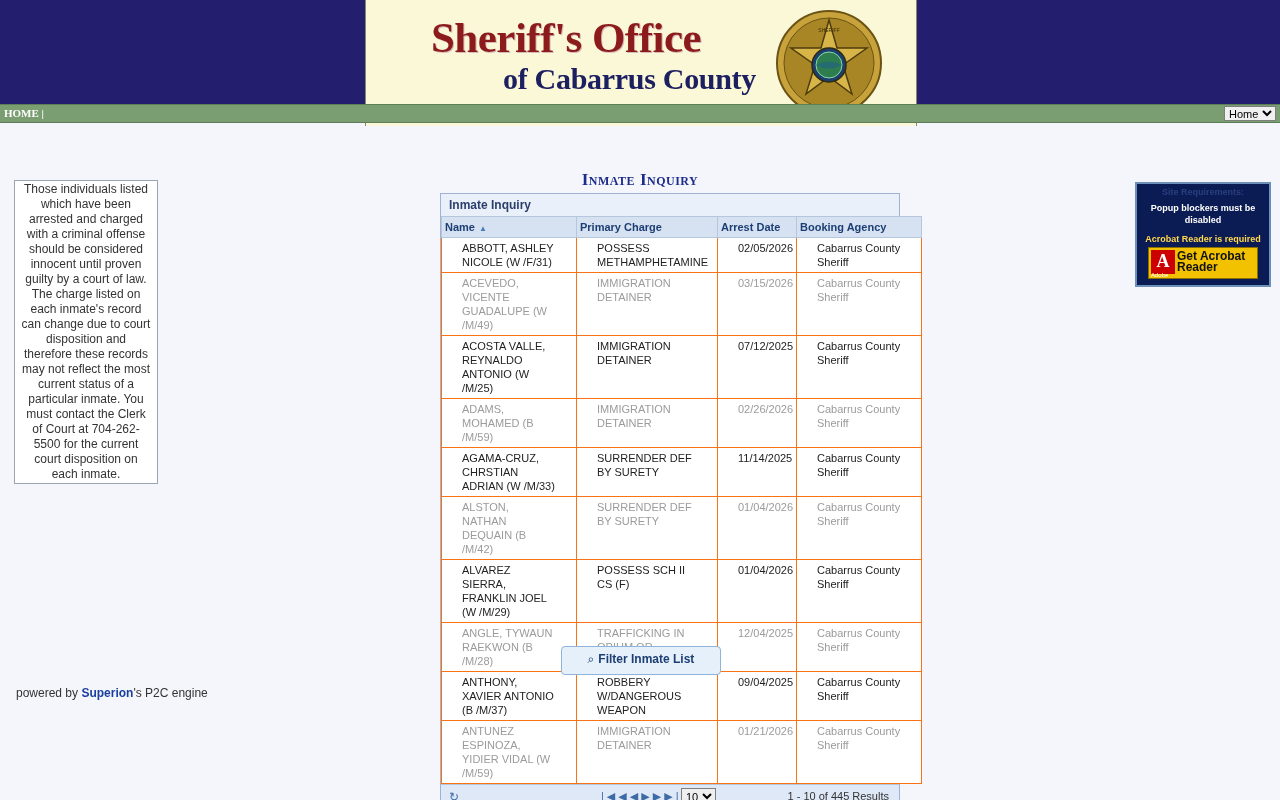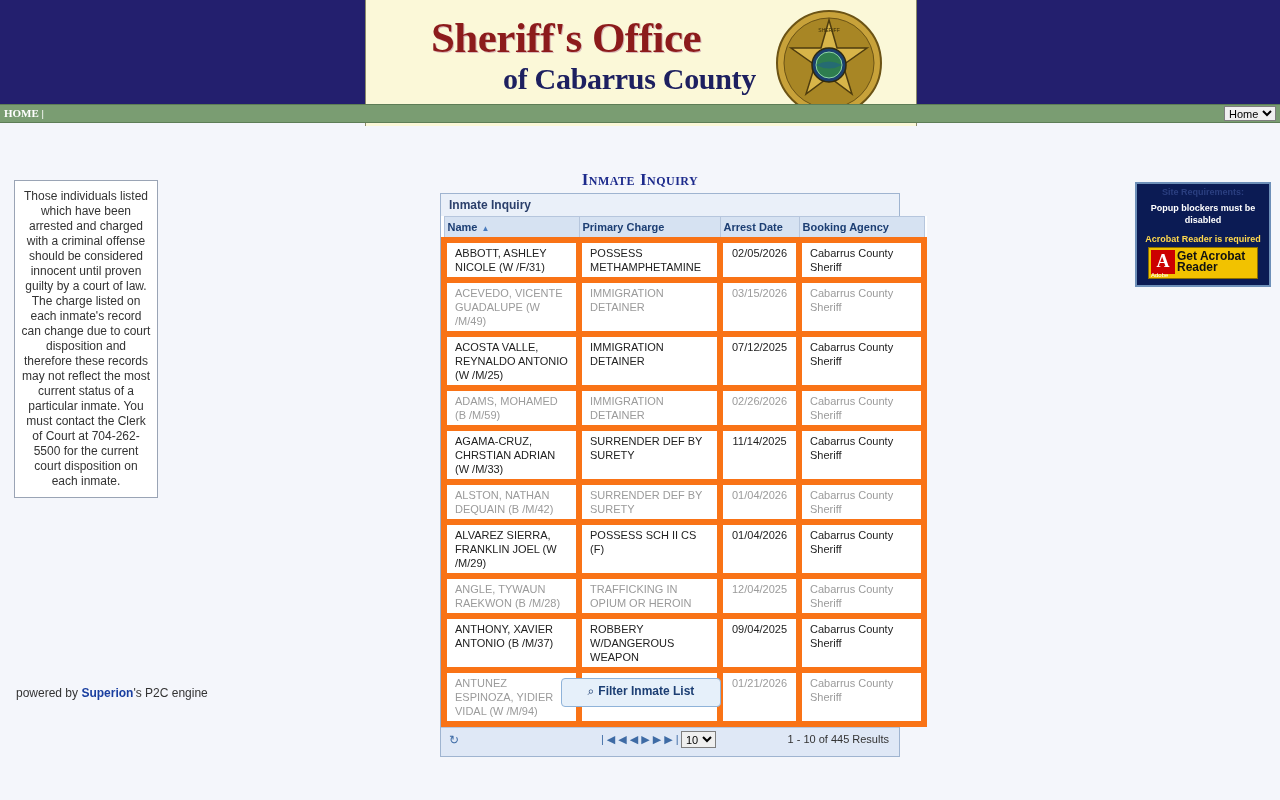--- a/index.html
+++ b/index.html
@@ -113,21 +113,21 @@
     color: #1d2b8c;
     letter-spacing: 0.5px;
   }
 
   
   .disclaimer {
     position: absolute;
     left: 14px;
     top: 180px;
     width: 130px;
-    padding: 8px 6px;
+    padding: 1px 6px;
     border: 1px solid #9aa4b5;
     background: #ffffff;
     text-align: center;
     font-size: 12px;
     line-height: 15px;
     color: #333;
   }
 
   
   .siteinfo {
@@ -228,23 +228,23 @@
     background: #d6e2f2;
     border: 1px solid #b6c6dd;
     color: #1c3e73;
     font-size: 11px;
     font-weight: bold;
     padding: 4px 3px;
     text-align: left;
     white-space: nowrap;
   }
   table.inmates td {
-    border: 6px solid #f97316;
-    font-size: 11px;
-    padding: 3px 8px;
+    border: 1px solid #f97316;
+    font-size: 11px;
+    padding: 3px 20px;
     vertical-align: top;
     line-height: 14px;
     color: #222;
   }
   table.inmates tr.alt td {
     color: #9b9b9b;
     margin-left: 6px;
   }
   .col-name { width: 128px; }
   .col-charge { width: 134px; }
@@ -293,21 +293,21 @@
     right: 10px;
     top: 5px;
     font-size: 11px;
     color: #333;
   }
 
   
   .filter-btn {
     position: absolute;
     left: 561px;
-    top: 678px;
+    top: 646px;
     width: 158px;
     height: 27px;
     background: #e6f0fa;
     border: 1px solid #8fb3d9;
     border-radius: 4px;
     color: #1c3e73;
     font-size: 12px;
     font-weight: bold;
     cursor: pointer;
     text-align: center;
@@ -441,21 +441,21 @@
         <td class="col-date">12/04/2025</td>
         <td class="col-agency">Cabarrus County Sheriff</td>
       </tr>
       <tr>
         <td class="col-name">ANTHONY, XAVIER ANTONIO (B /M/37)</td>
         <td class="col-charge">ROBBERY W/DANGEROUS WEAPON</td>
         <td class="col-date">09/04/2025</td>
         <td class="col-agency">Cabarrus County Sheriff</td>
       </tr>
       <tr class="alt">
-        <td class="col-name">ANTUNEZ ESPINOZA, YIDIER VIDAL (W /M/94)</td>
+        <td class="col-name">ANTUNEZ ESPINOZA, YIDIER VIDAL (W /M/59)</td>
         <td class="col-charge">IMMIGRATION DETAINER</td>
         <td class="col-date">01/21/2026</td>
         <td class="col-agency">Cabarrus County Sheriff</td>
       </tr>
     </tbody>
   </table>
   <div class="pager">
     <span class="pager-refresh">↻</span>
     <span class="pager-nav"><span>|◀</span><span>◀◀</span><span>▶▶</span><span>▶|</span></span>
     <select class="pager-size">

